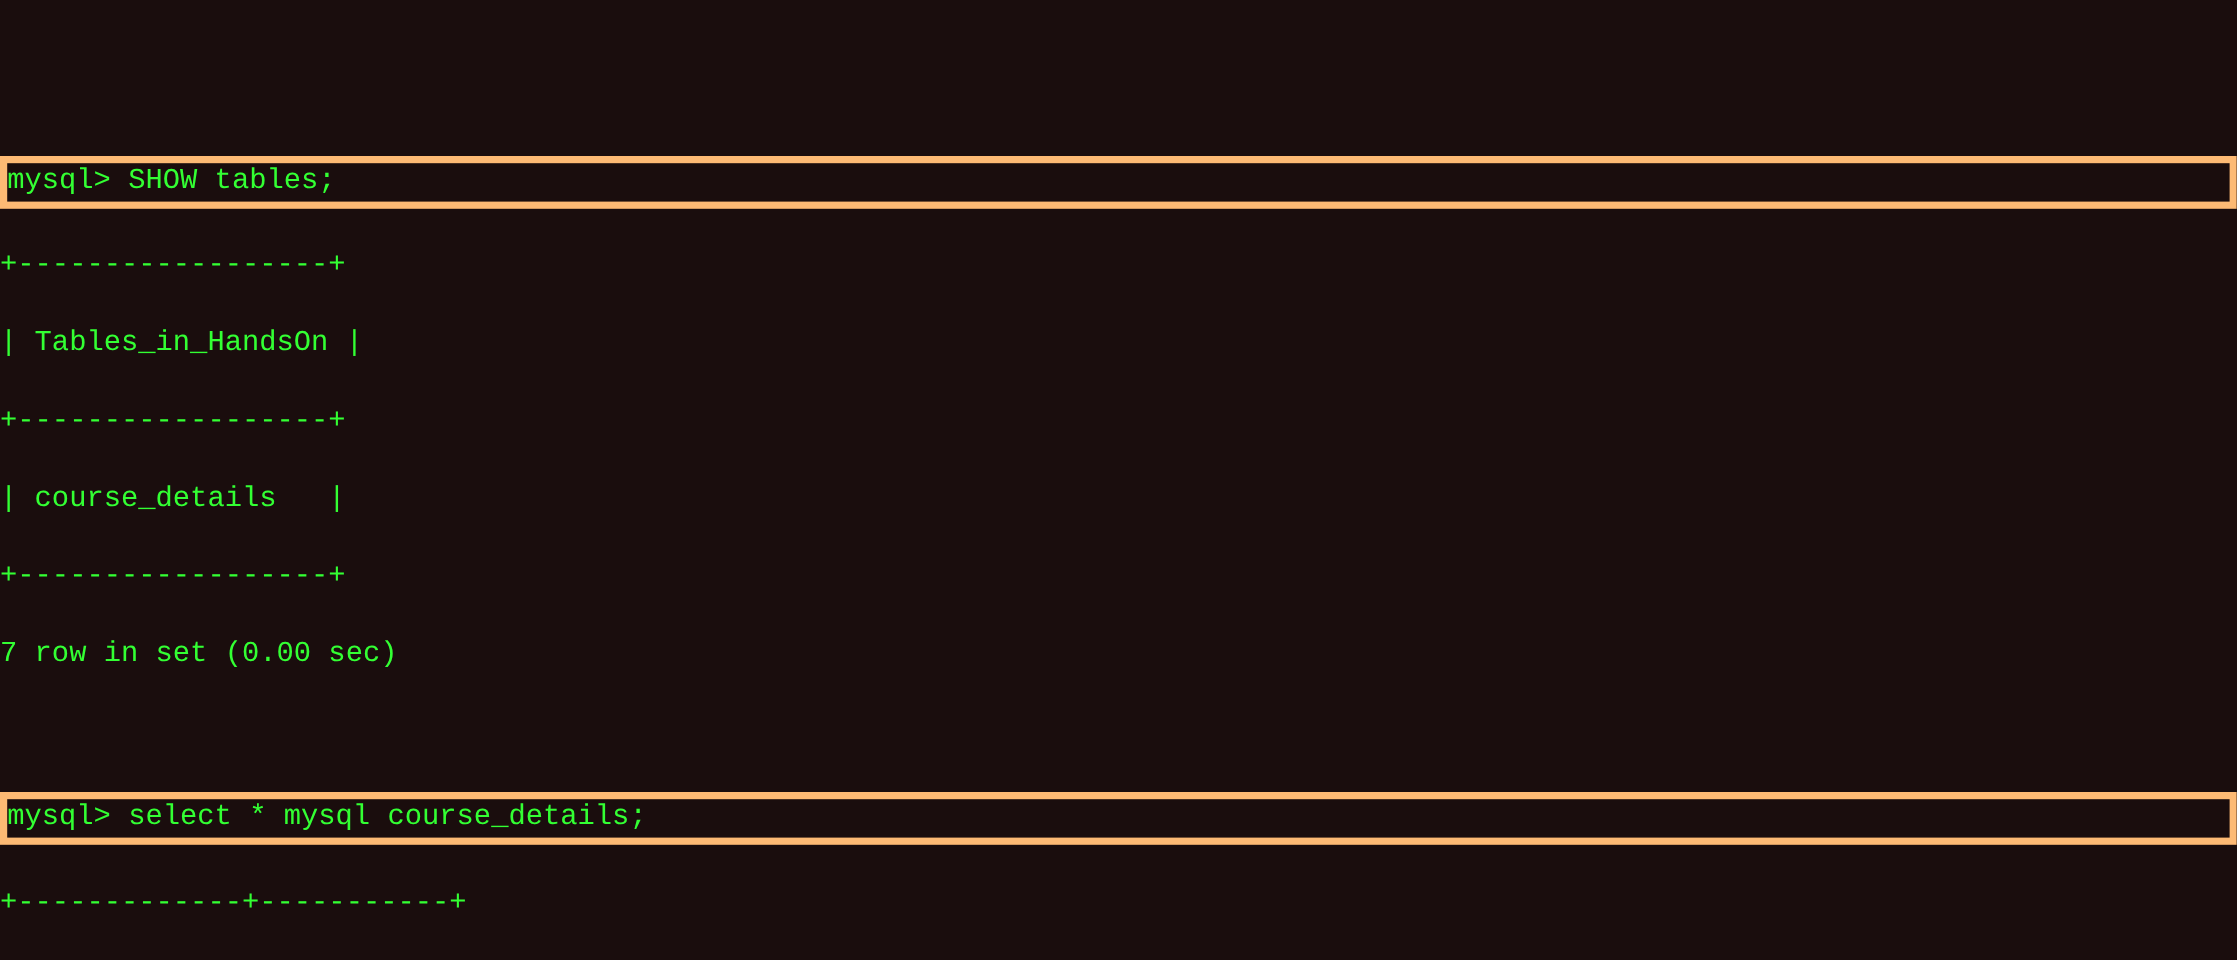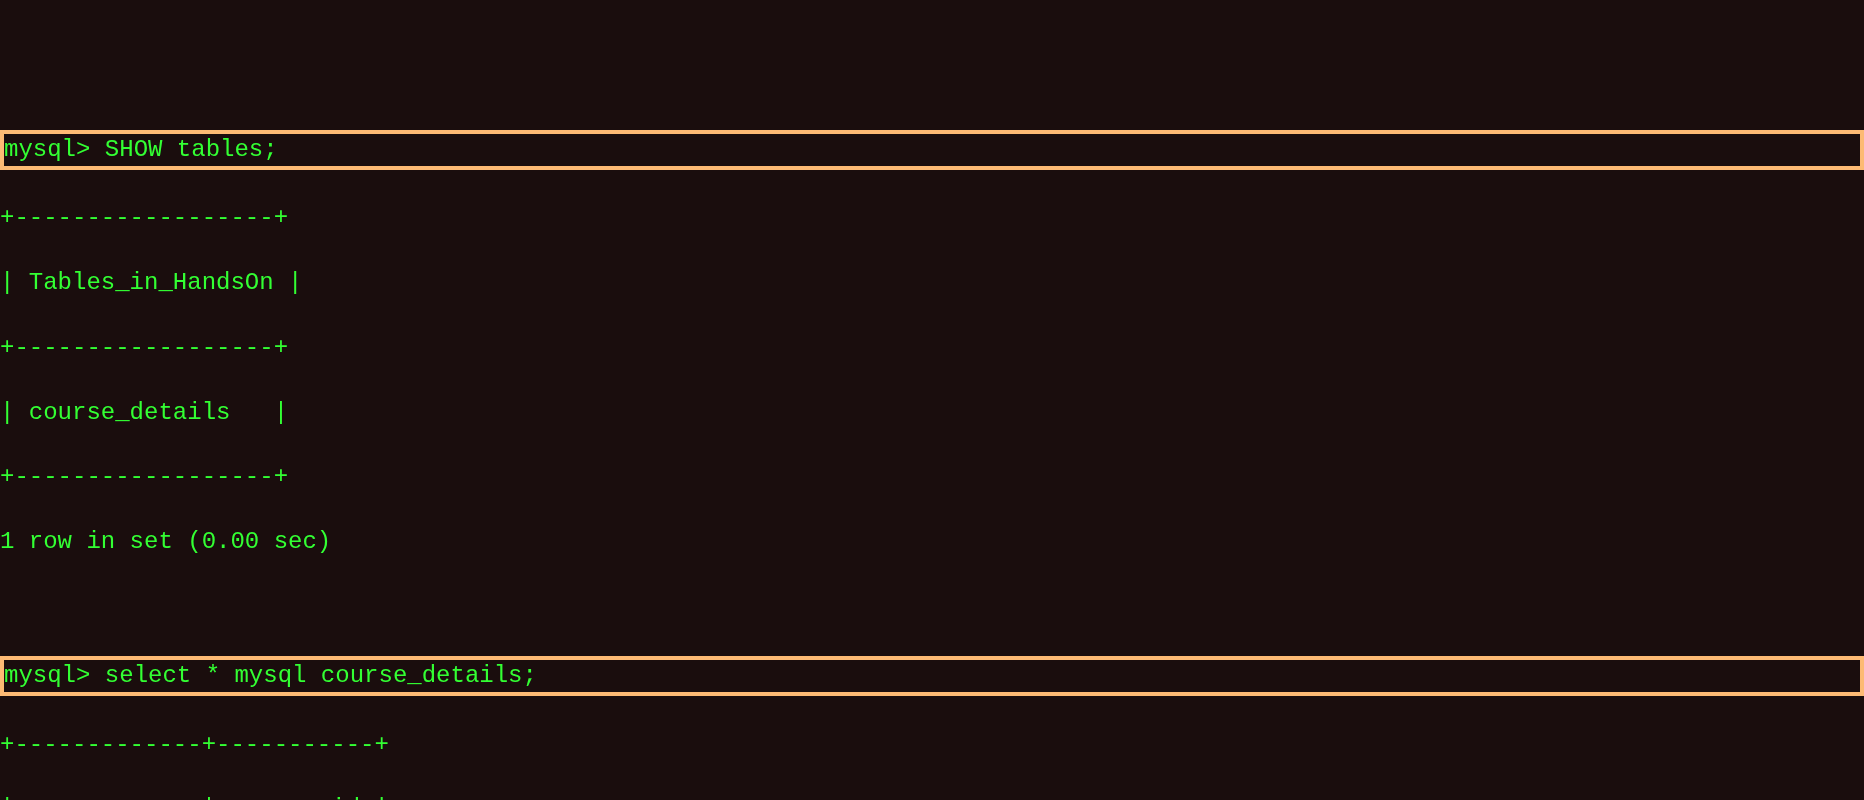--- a/index.html
+++ b/index.html
@@ -12,40 +12,40 @@
       color: #33ff33;
       font-family: 'Courier New', monospace;
       font-size: 24px;
       line-height: 1.35;
       width: 1864px;
       height: 800px;
       overflow: hidden;
       white-space: pre;
     }
     .highlighted-line {
-      border: 4px solid #fdba74;
+      border: 6px solid #fdba74;
       display: block;
       width: 100%;
     }
     .terminal-line {
       display: block;
     }
   </style>
 </head>
 <body>
 
 
 
 <span class="highlighted-line"><span>mysql&gt;</span> <span>SHOW tables;</span></span>
 <span class="terminal-line">+------------------+</span>
 <span class="terminal-line">| Tables_in_HandsOn |</span>
 <span class="terminal-line">+------------------+</span>
 <span class="terminal-line">| course_details   |</span>
 <span class="terminal-line">+------------------+</span>
-<span class="terminal-line">1 row in set (0.00 sec)</span>
+<span class="terminal-line">7 row in set (0.00 sec)</span>
 <span class="terminal-line"> </span>
 <span class="highlighted-line"><span>mysql&gt;</span> <span>select * mysql course_details;</span></span>
 <span class="terminal-line">+-------------+-----------+</span>
 <span class="terminal-line">| course_name | course_id |</span>
 
 
 
 
 
 

